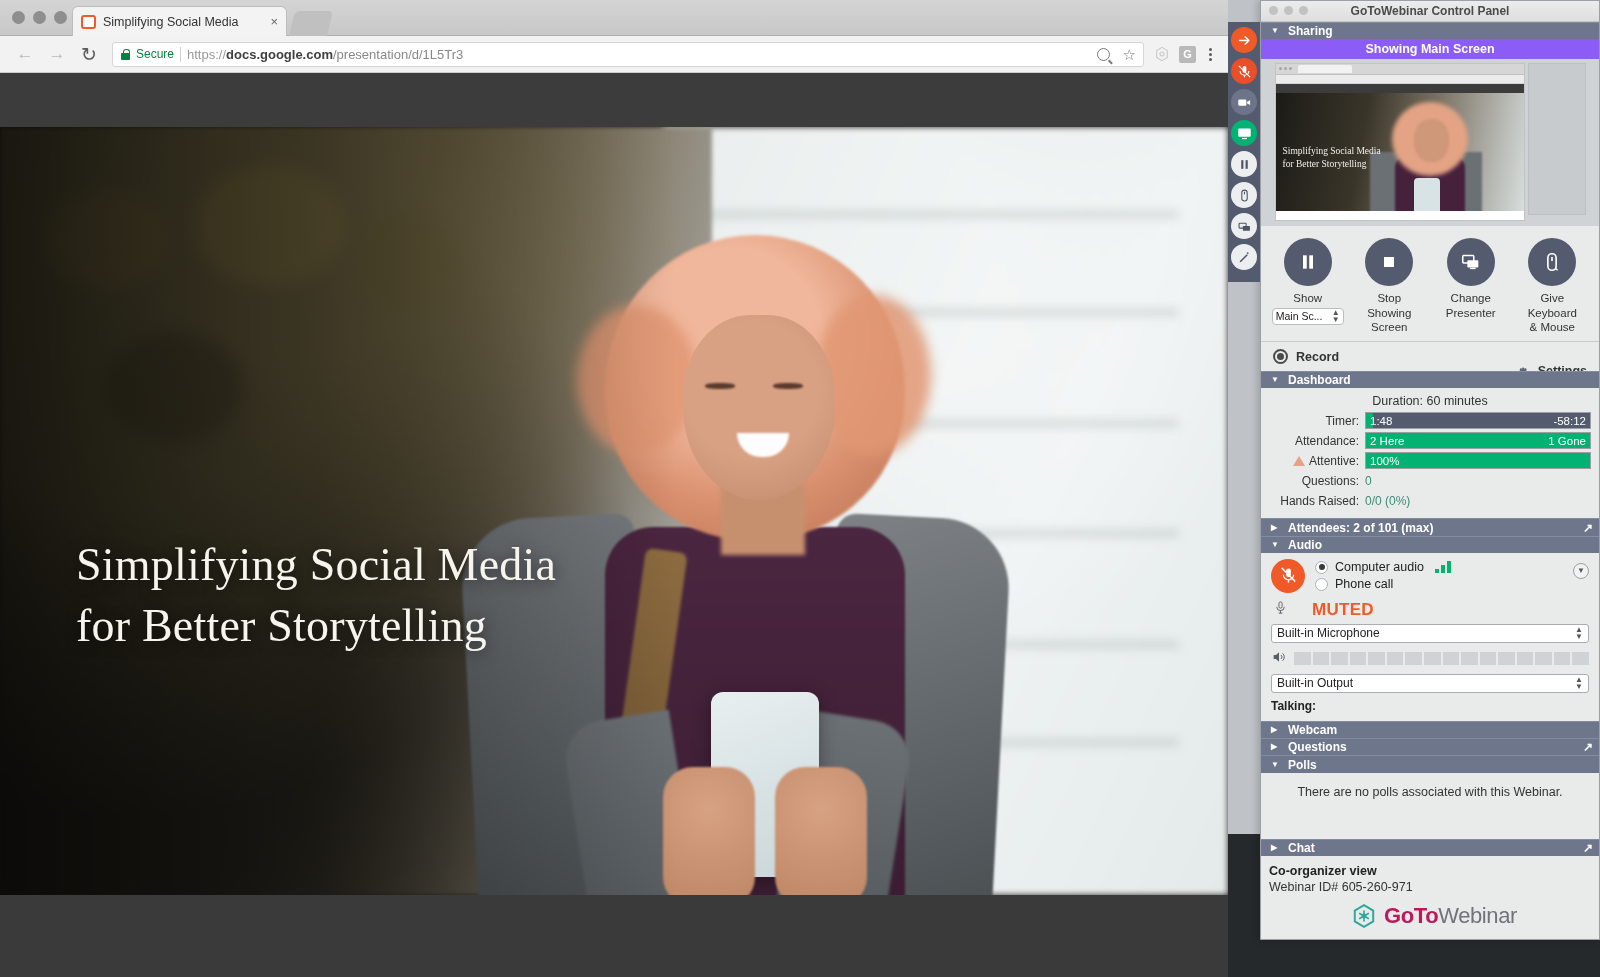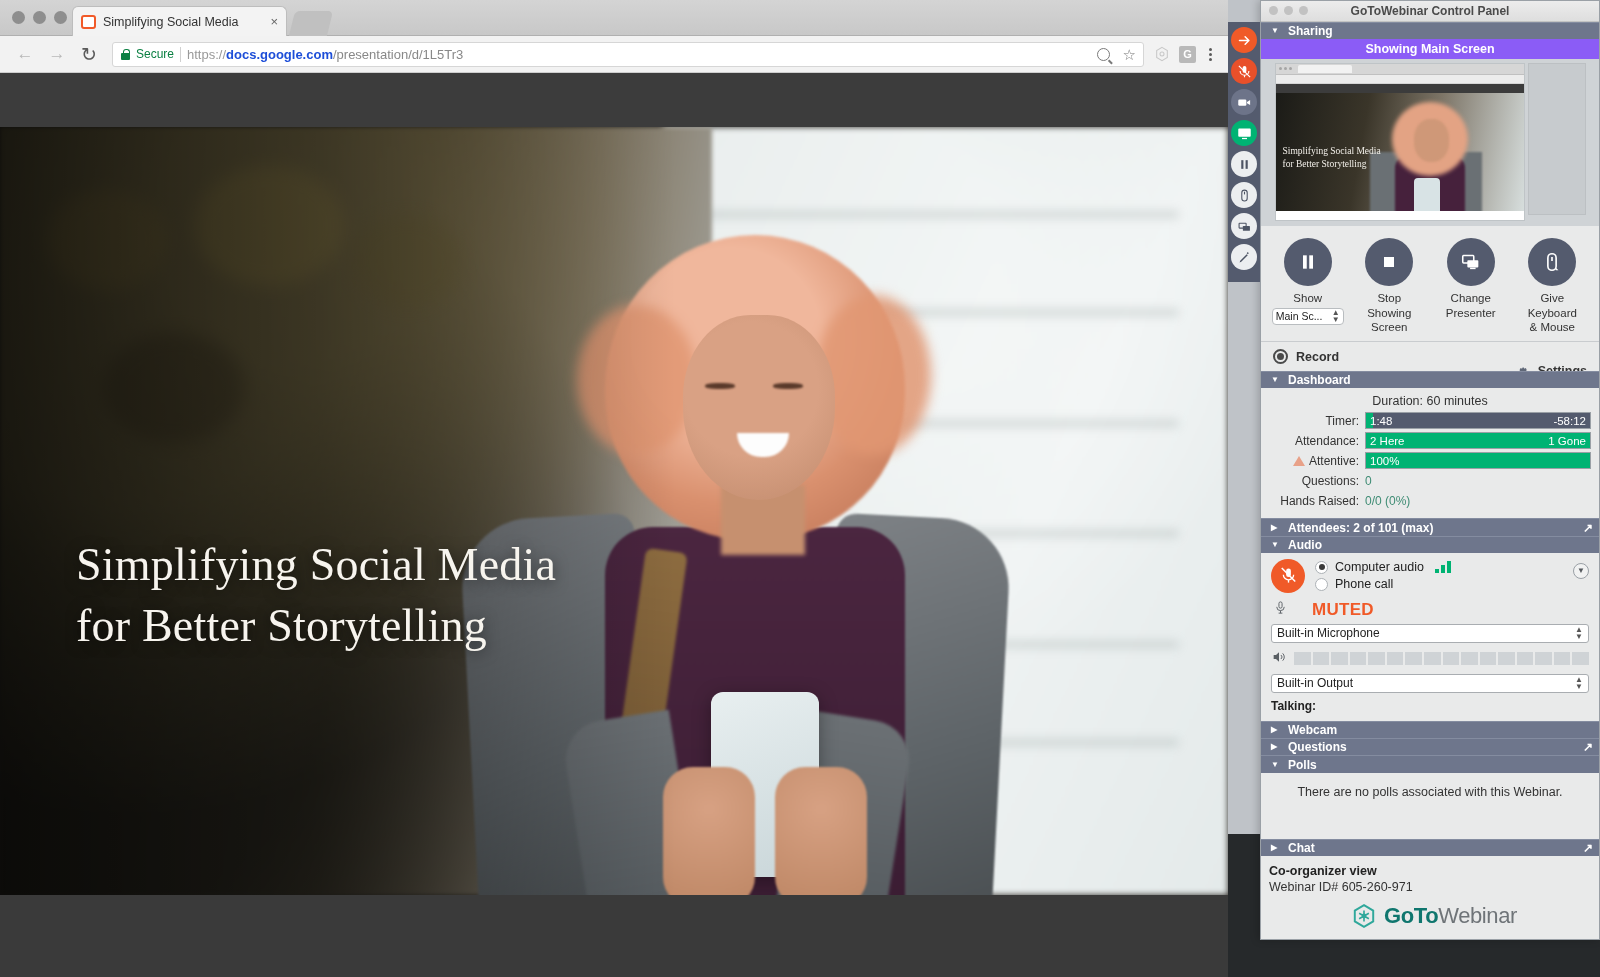--- a/index.html
+++ b/index.html
@@ -67,21 +67,21 @@
     content: ""; position: absolute; left: 0; bottom: 0; width: 9px; height: 7px;
     background: #0b8043; border-radius: 1px;
   }
   .lock-icon::after {
     content: ""; position: absolute; left: 2px; top: 0; width: 5px; height: 6px;
     border: 1.6px solid #0b8043; border-bottom: none; border-radius: 3px 3px 0 0;
   }
   .secure-label { color: #0b8043; font-size: 12px; }
   .vdiv { width: 1px; height: 15px; background: #d0d0d0; }
   .url { color: #888; font-size: 13px; white-space: nowrap; }
-  .url b { color: #1d4ed8; font-weight: 700; }
+  .url b { color: #404040; font-weight: 700; }
   .url .scheme { color: #999; }
   .omni-icons { position: absolute; right: 7px; display: flex; gap: 13px; align-items: center; }
   .gl-icon { width: 13px; height: 13px; border: 1.6px solid #7a7a7a; border-radius: 50%;
              position: relative; }
   .gl-icon::after { content: ""; position: absolute; right: -4px; bottom: -3px;
                     width: 5px; height: 1.6px; background: #7a7a7a; transform: rotate(45deg); }
   .star-icon { font-size: 15px; color: #7a7a7a; line-height: 1; }
   .ext-icons { display: flex; align-items: center; gap: 9px; margin-right: 4px; }
   .ext-hex { width: 16px; height: 16px; color: #c8c8c8; }
   .ext-g {
@@ -375,21 +375,21 @@
     background: #e9eaea; height: 72px; padding: 12px 10px 0 10px;
     font-size: 12.5px; color: #333; text-align: center;
   }
   .footer-area { background: #e9eaea; padding: 8px 0 10px 8px; text-align: left; }
   .co-org { font-size: 12.5px; font-weight: 700; color: #222; }
   .webinar-id { font-size: 12.5px; color: #333; margin-top: 2px; }
   .logo-row { display: flex; align-items: center; justify-content: center;
               gap: 7px; margin-top: 9px; }
   .logo-hex { width: 26px; height: 26px; color: #2fa89b; }
   .logo-text { font-size: 22px; letter-spacing: -.4px; }
-  .logo-text b { font-weight: 700; color: #0f766e; }
+  .logo-text b { font-weight: 700; color: #be185d; }
   .logo-text span { font-weight: 300; color: #6f7478; }
   .gtw-bottom { flex: 1; background: #e9eaea; }
 </style>
 </head>
 <body>
 
 <div id="root">
 
   <div id="browser">
 

